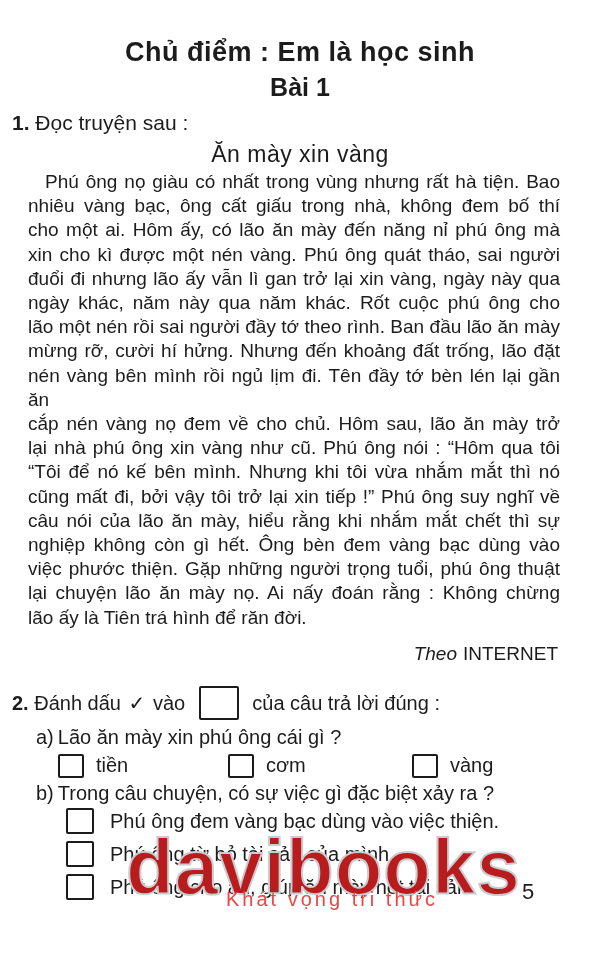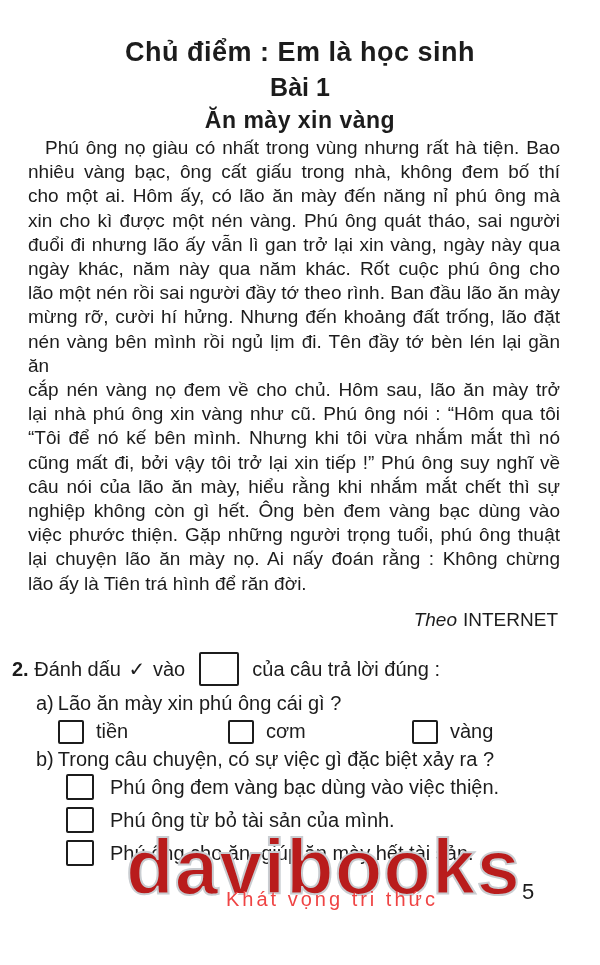--- a/index.html
+++ b/index.html
@@ -5,21 +5,21 @@
   html,body { margin:0; padding:0; background:#ffffff; }
   .page {
     position:relative; width:600px; height:965px; background:#ffffff;
     font-family:"Liberation Sans", sans-serif; color:#1c1c1c; overflow:hidden;
     box-sizing:border-box; padding-top:36px;
   }
   .topic-header { text-align:center; font-size:27px; font-weight:bold; line-height:32px; letter-spacing:0.5px; }
   .lesson-header { text-align:center; font-size:25px; font-weight:bold; line-height:30px; margin-top:4px; }
   .ex-head { margin:8px 40px 0 12px; font-size:21px; line-height:26px; }
   .ex-num { font-weight:bold; }
-  .story-title { text-align:center; font-size:23px; font-weight:bold; line-height:28px; margin-top:4px; letter-spacing:0.5px; }
+  .story-title { text-align:center; font-size:23px; font-weight:normal; line-height:28px; margin-top:4px; letter-spacing:0.5px; }
   .story { margin:2px 40px 12px 28px; font-size:19px; line-height:24.2px; text-align:justify; }
   .story .line { text-align-last:justify; }
   .story .line.first { text-indent:17px; }
   .story .line.last { text-align-last:left; }
   .attribution { margin:4px 42px 0 0; text-align:right; font-size:19px; line-height:24px;padding-left:8px; }
   .attribution .prefix { font-style:italic; margin-right:6px; }
   .ex2-instr { margin:20px 40px 0 12px; font-size:20px; line-height:34px; }
   .checkmark { font-size:20px; padding:0 2px; }
   .answer-box-inline {
     display:inline-block; width:36px; height:30px; border:2px solid #1c1c1c;
@@ -52,20 +52,24 @@
   .page-number { position:absolute; top:880px; left:522px; font-size:22px; line-height:24px; }
 </style>
 </head>
 <body>
 
 <div class="page">
 
   <div class="topic-header">Chủ điểm : Em là học sinh</div>
   <div class="lesson-header">Bài 1</div>
 
+  <div class="ex-head">
+    <span class="ex-num">1.</span>
+    <span>Đọc truyện sau :</span>
+  </div>
 
   <div class="story-title">Ăn mày xin vàng</div>
 
   <div class="story">
     <div class="line first">Phú ông nọ giàu có nhất trong vùng nhưng rất hà tiện. Bao</div>
     <div class="line">nhiêu vàng bạc, ông cất giấu trong nhà, không đem bố thí</div>
     <div class="line">cho một ai. Hôm ấy, có lão ăn mày đến năng nỉ phú ông mà</div>
     <div class="line">xin cho kì được một nén vàng. Phú ông quát tháo, sai người</div>
     <div class="line">đuổi đi nhưng lão ấy vẫn lì gan trở lại xin vàng, ngày này qua</div>
     <div class="line">ngày khác, năm này qua năm khác. Rốt cuộc phú ông cho</div>

